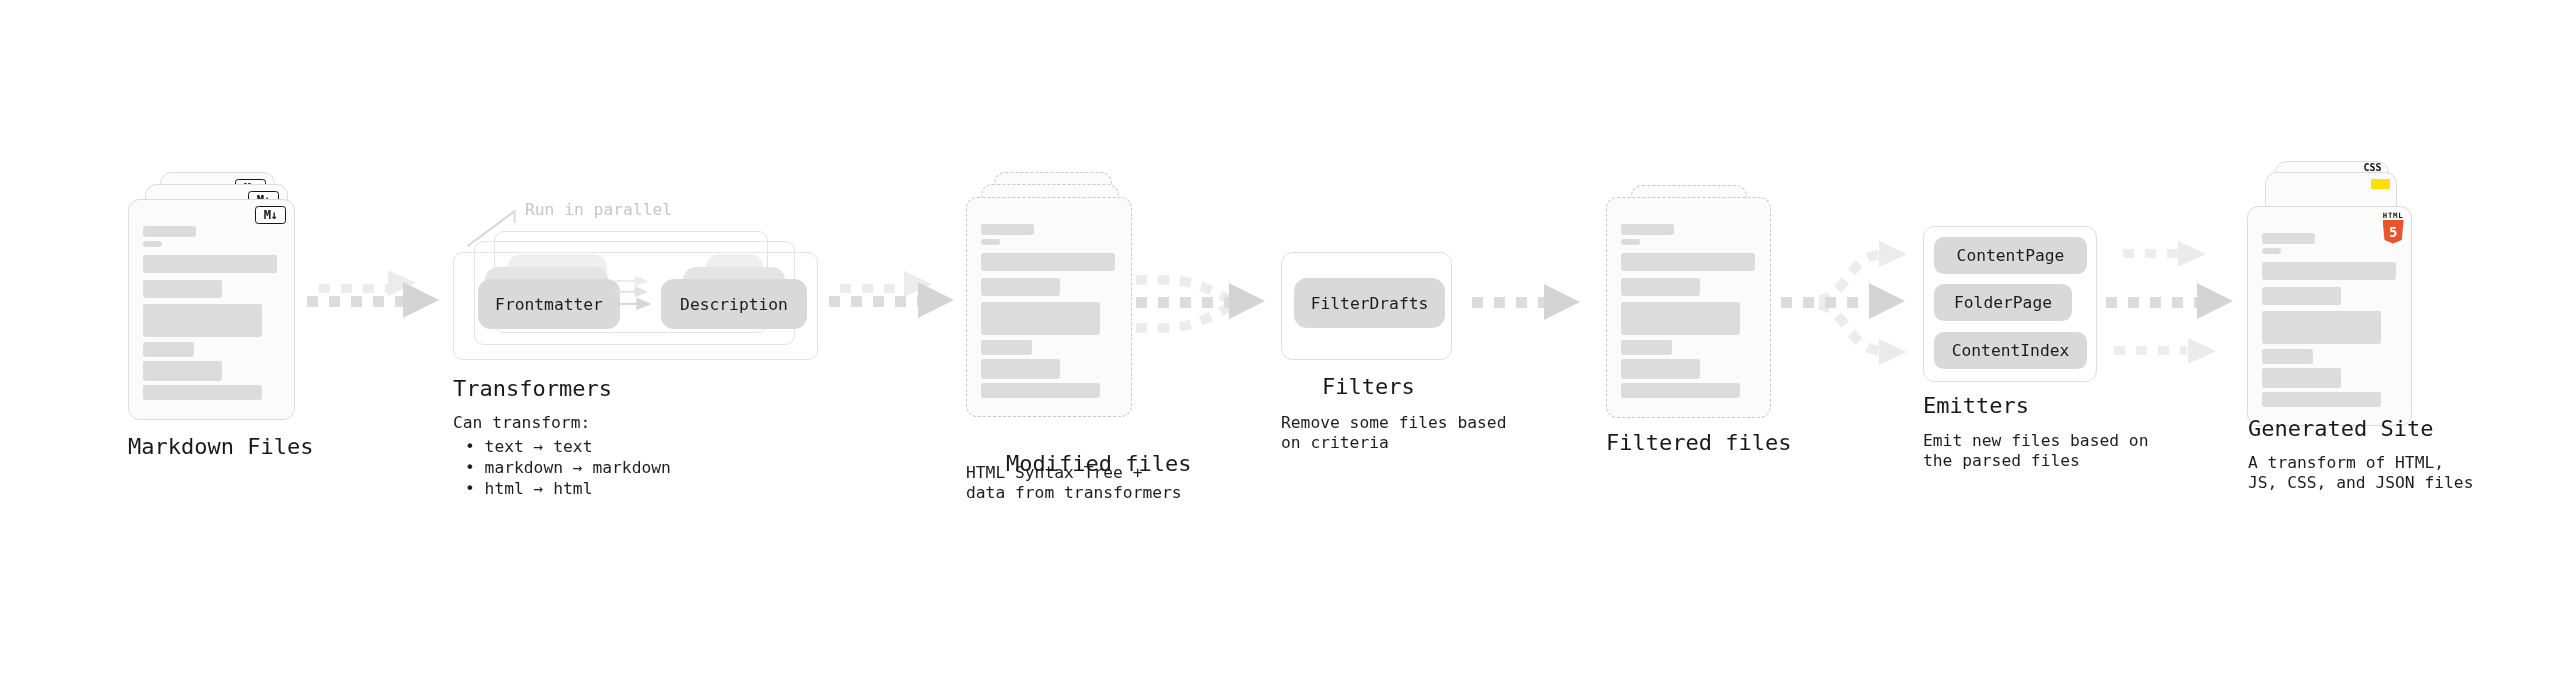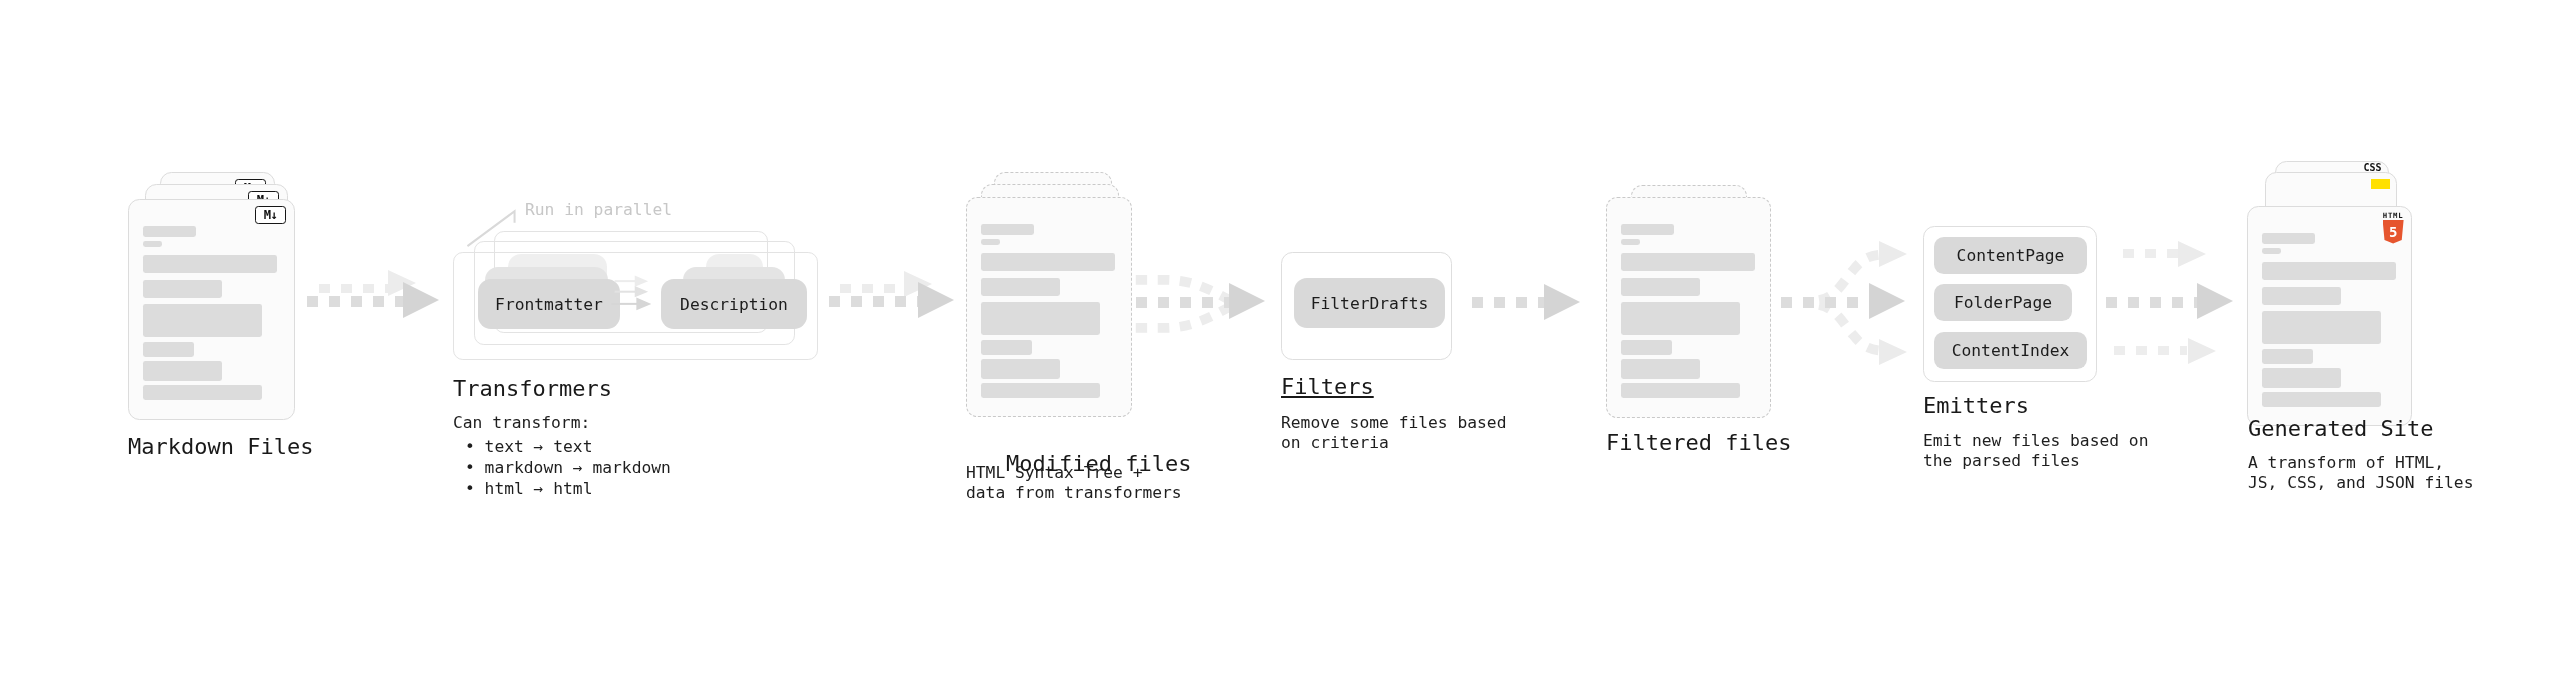--- a/index.html
+++ b/index.html
@@ -150,21 +150,21 @@
       <path d="M 2 49 H 38 C 68 49 88 58 116 73" fill="none" stroke="#ececec" stroke-width="12" stroke-dasharray="14 13"></path>
       <path d="M 2 108 H 38 C 68 108 88 98 116 83" fill="none" stroke="#ececec" stroke-width="12" stroke-dasharray="14 13"></path>
     </svg>
     <div class="dash" style="left:1136px;top:297px;width:93px;height:10.6px;--c:#dcdcdc;"></div>
     <div class="head" style="left:1229px;top:283px;--c:#d4d4d4;"></div>
   </div>
 
   <div>
     <div class="frame filled" style="left:1281px;top:252px;width:171px;height:108px;"></div>
     <div class="pill" style="left:1294px;top:278px;width:151px;height:50px;">FilterDrafts</div>
-    <div class="stage-label" style="left:1281px;top:376px;text-decoration:underline;">Filters</div>
+    <div class="stage-label" style="left:1322px;top:376px;">Filters</div>
     <div class="stage-desc" style="left:1281px;top:413px;">Remove some files based
 on criteria</div>
   </div>
 
   <div>
     <div class="dash" style="left:1472px;top:297px;width:72px;height:10.6px;--c:#dcdcdc;"></div>
     <div class="head" style="left:1544px;top:284px;--c:#d4d4d4;"></div>
   </div>
 
   <div>

